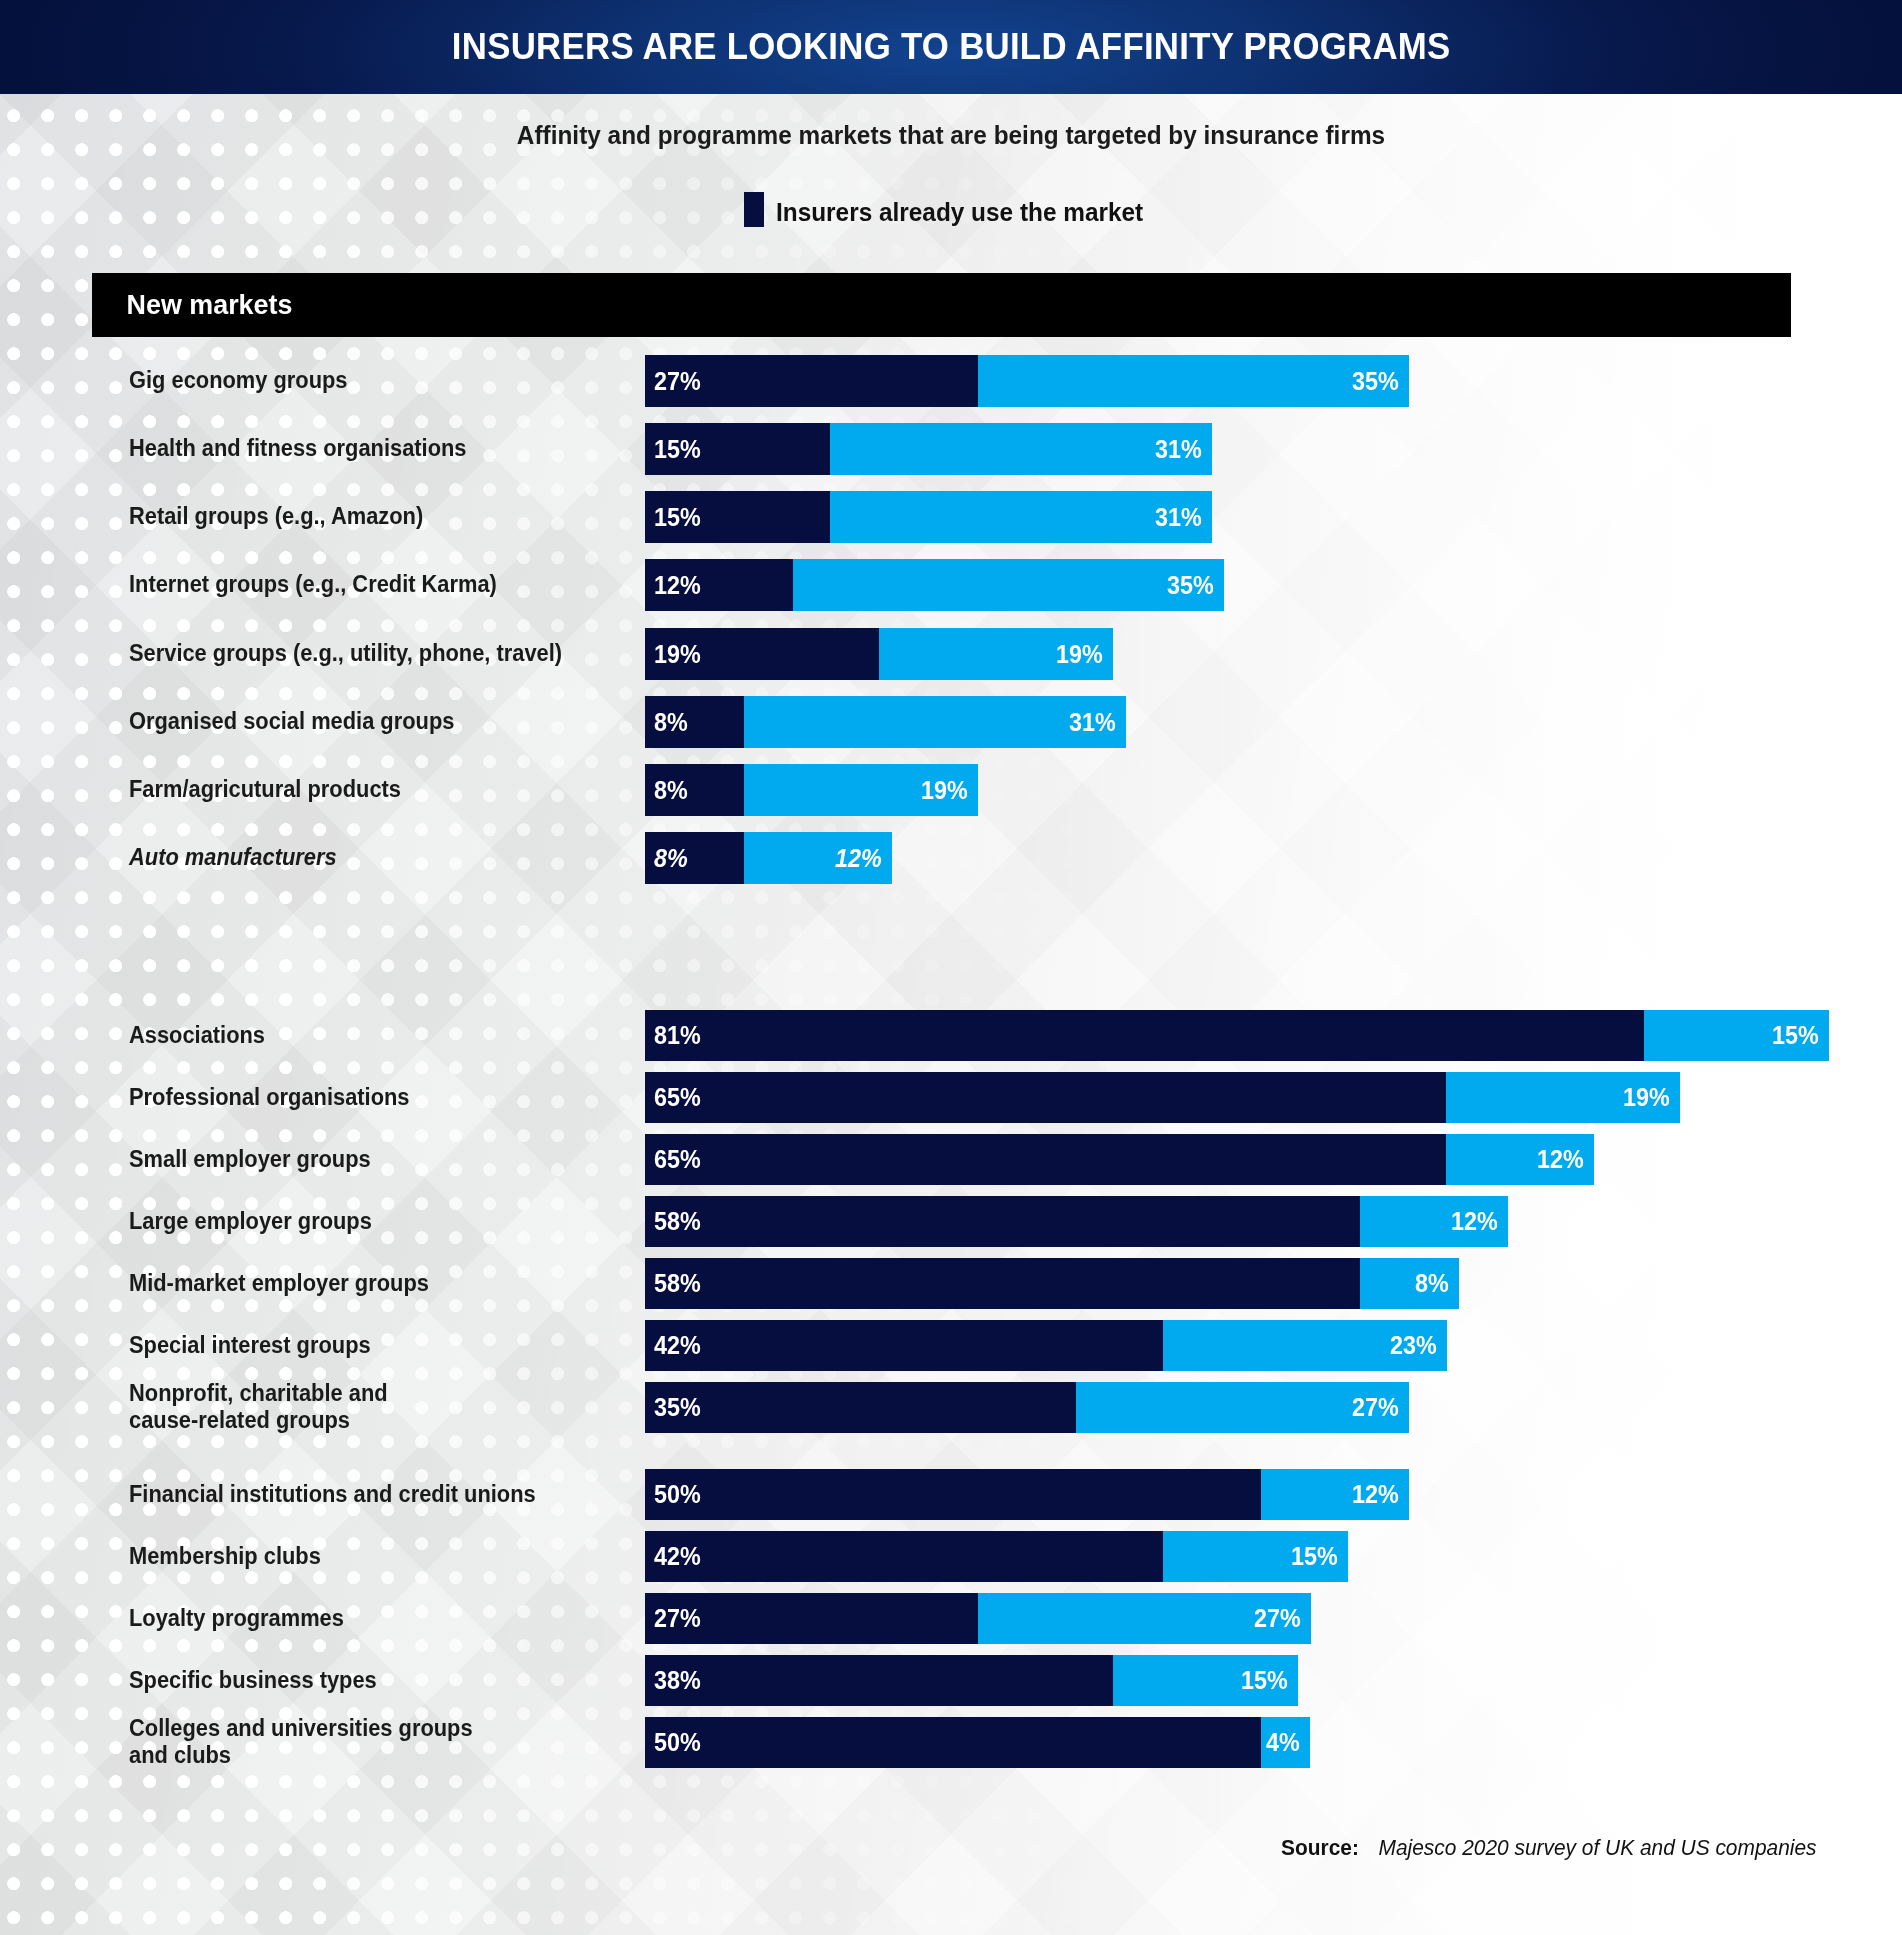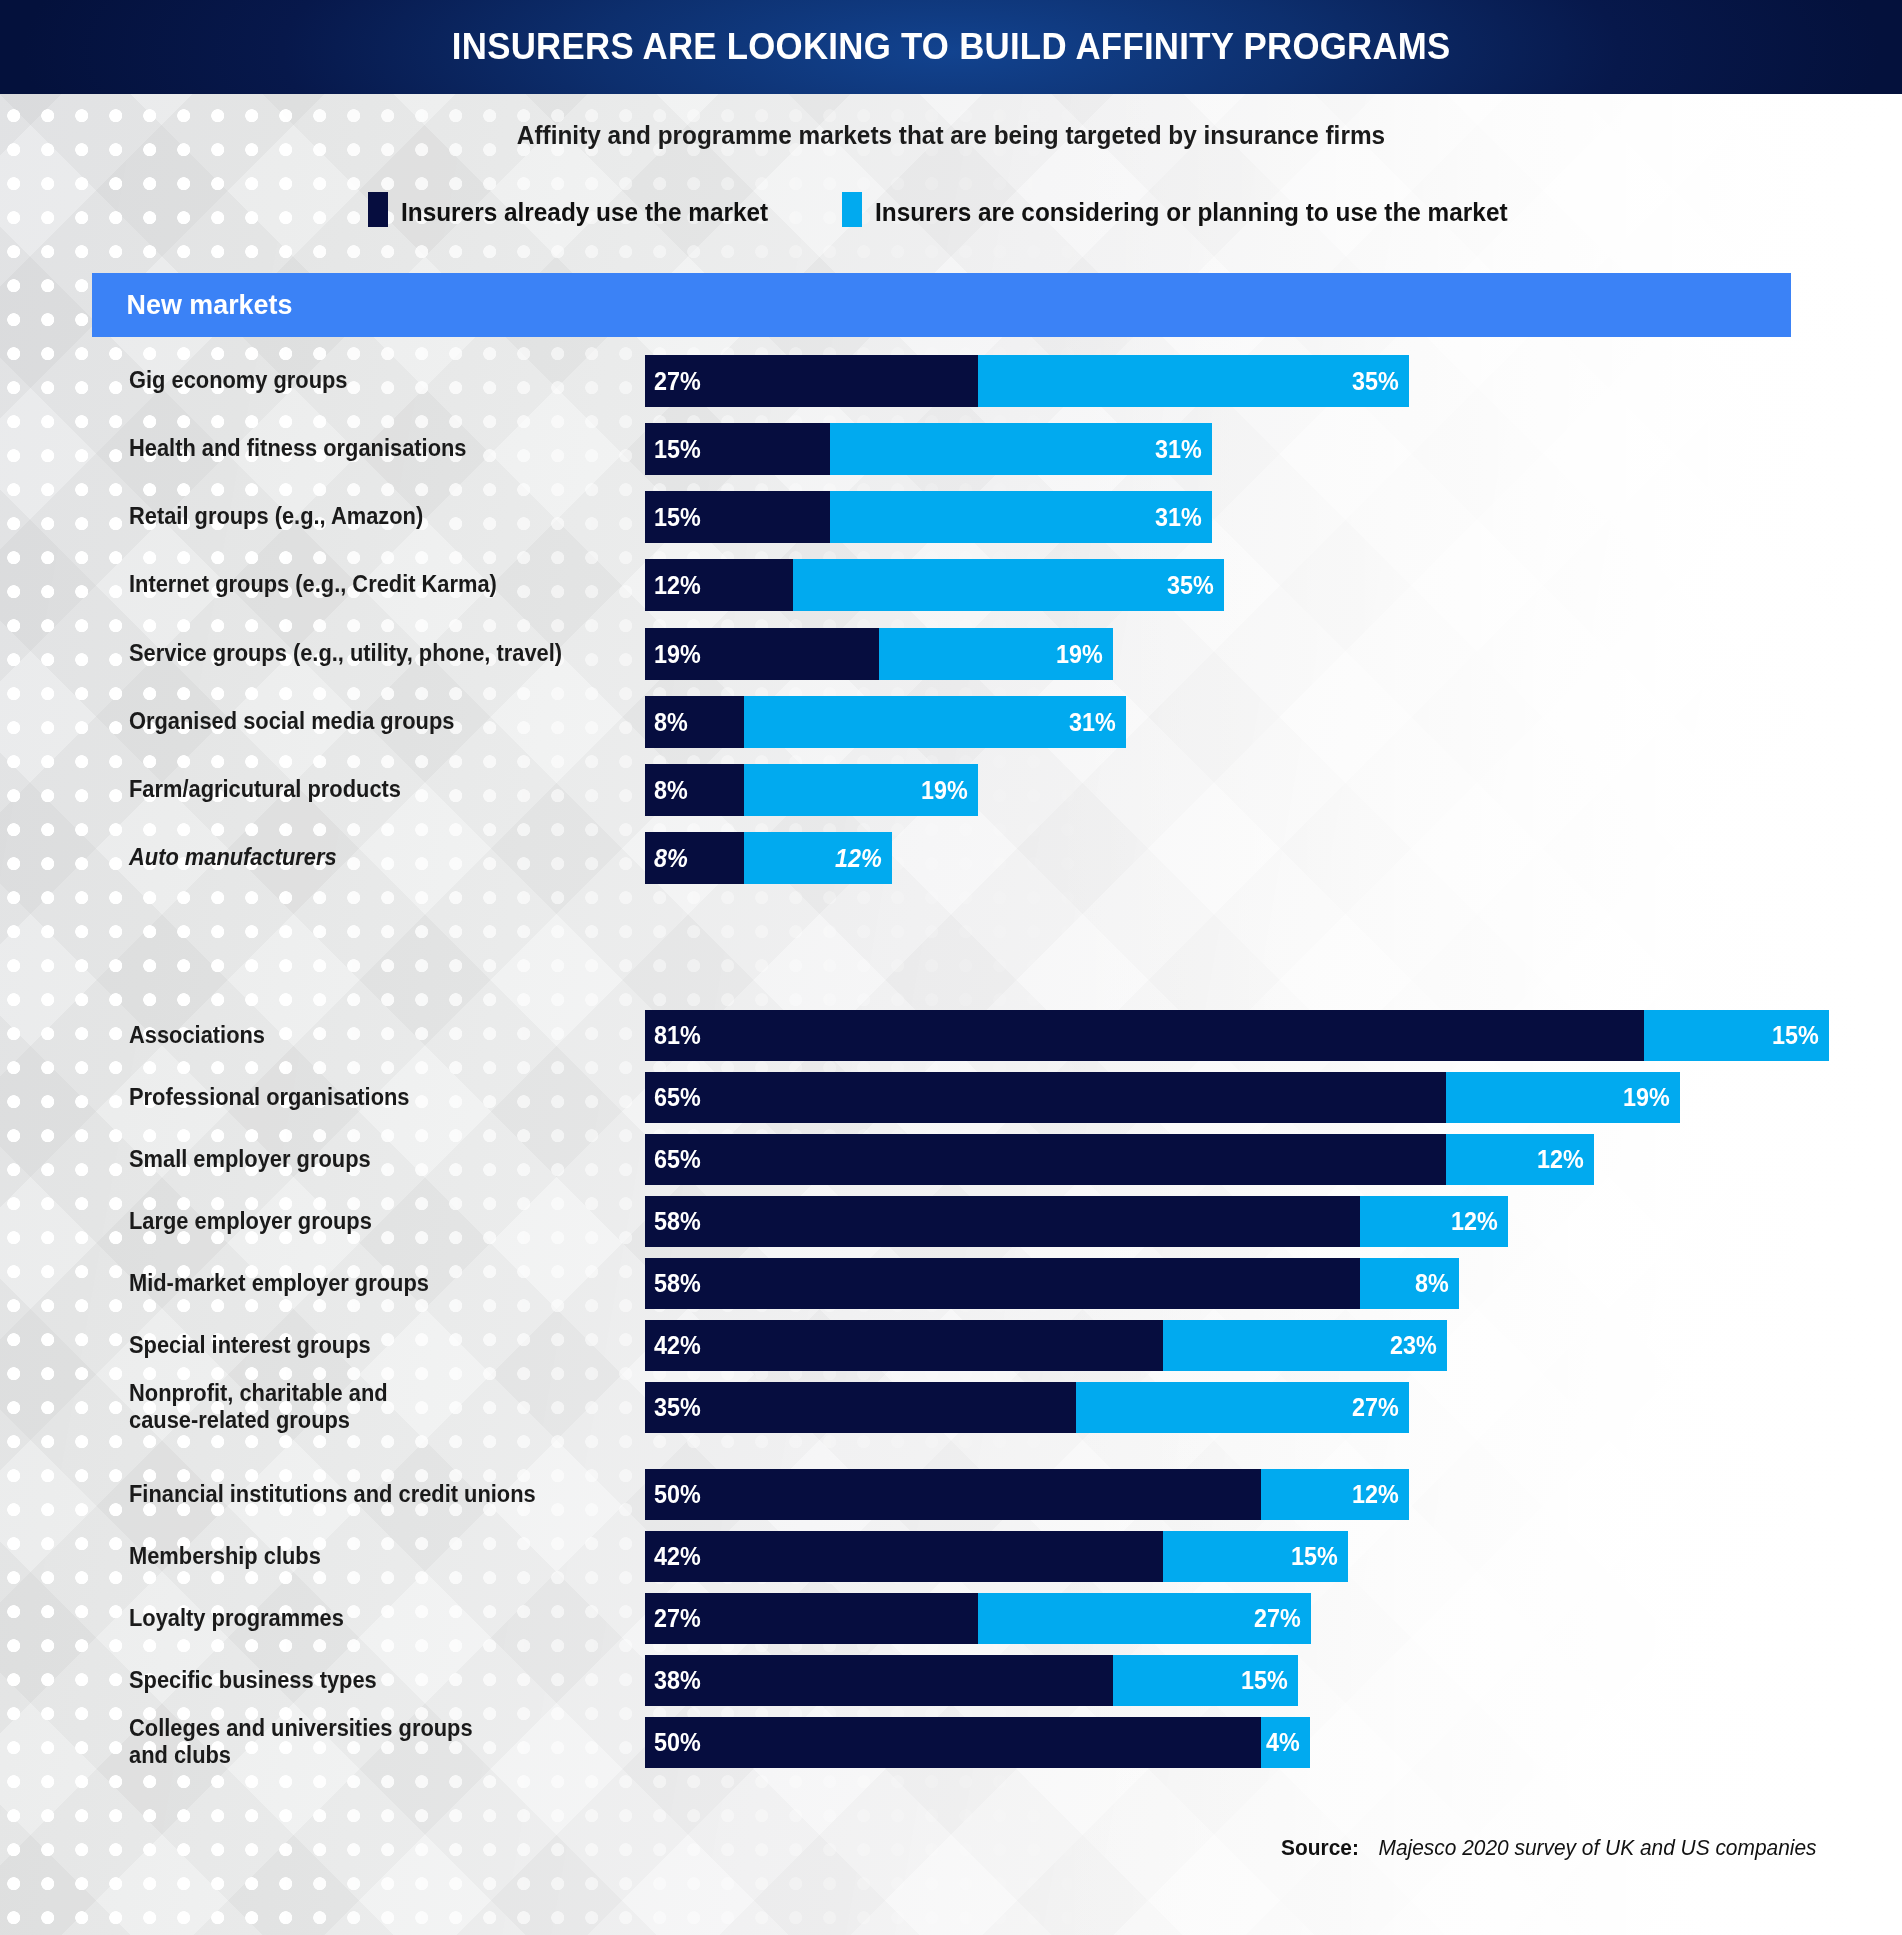--- a/index.html
+++ b/index.html
@@ -119,21 +119,21 @@
     transform: scaleX(0.96);
     transform-origin: left center;
   }
 
   
   .section-band {
     position: absolute;
     left: 92px;
     width: 1699px;
     height: 64px;
-    background: #3b82f6;
+    background: #000000;
     display: flex;
     align-items: center;
   }
   .section-band-label {
     color: #ffffff;
     font-size: 28px;
     font-weight: 700;
     padding-left: 36px;
     transform: scaleX(0.96);
     transform-origin: left center;
@@ -218,24 +218,20 @@
     <div class="title-text">INSURERS ARE LOOKING TO BUILD AFFINITY PROGRAMS</div>
   </div>
 
   <div class="subtitle">Affinity and programme markets that are being targeted by insurance firms</div>
 
   <div class="legend">
     <div class="legend-item">
       <span class="legend-swatch" style="background:#060d3f"></span>
       <span class="legend-label">Insurers already use the market</span>
     </div>
-    <div class="legend-item">
-      <span class="legend-swatch" style="background:#01aaef"></span>
-      <span class="legend-label">Insurers are considering or planning to use the market</span>
-    </div>
   </div>
 
   <div class="section-band" style="top:273px">
     <span class="section-band-label">New markets</span>
   </div>
 
   <div class="chart-block" id="block-new">
       <div class="row" style="position: absolute; top: 355px; height: 52px;">
         <div class="row-label" style="top: 12.4px;">
           <div>Gig economy groups</div>

